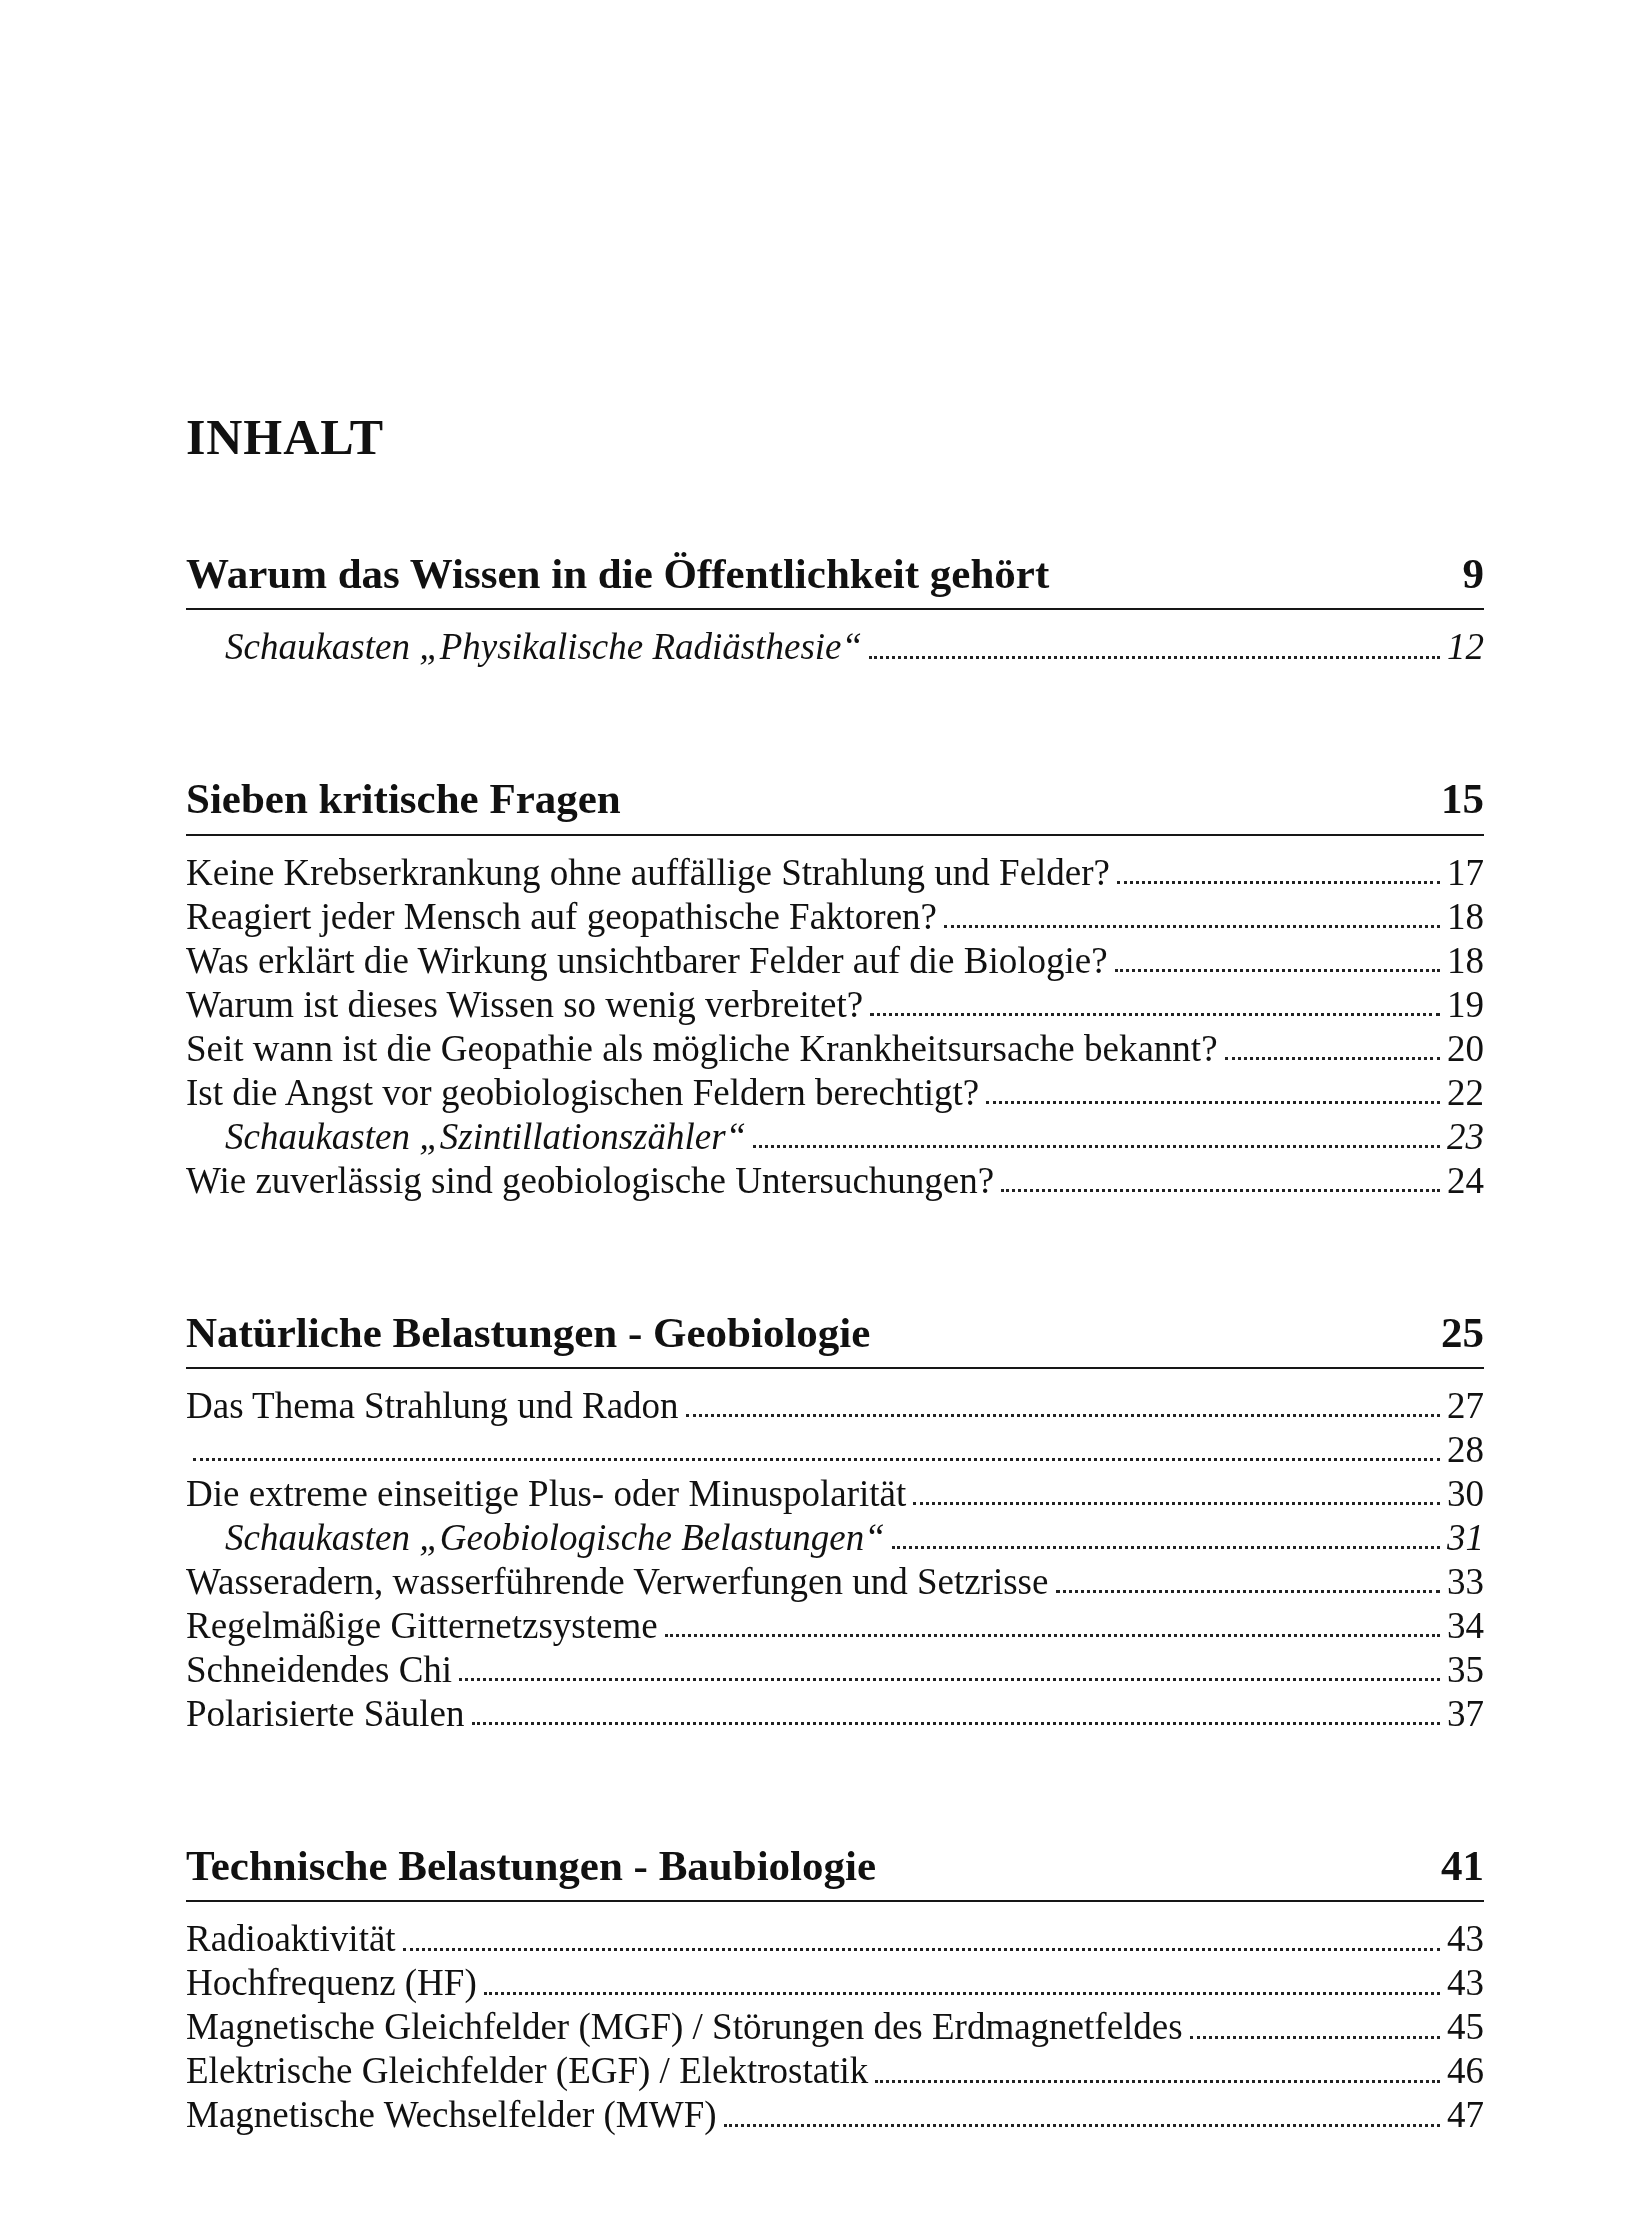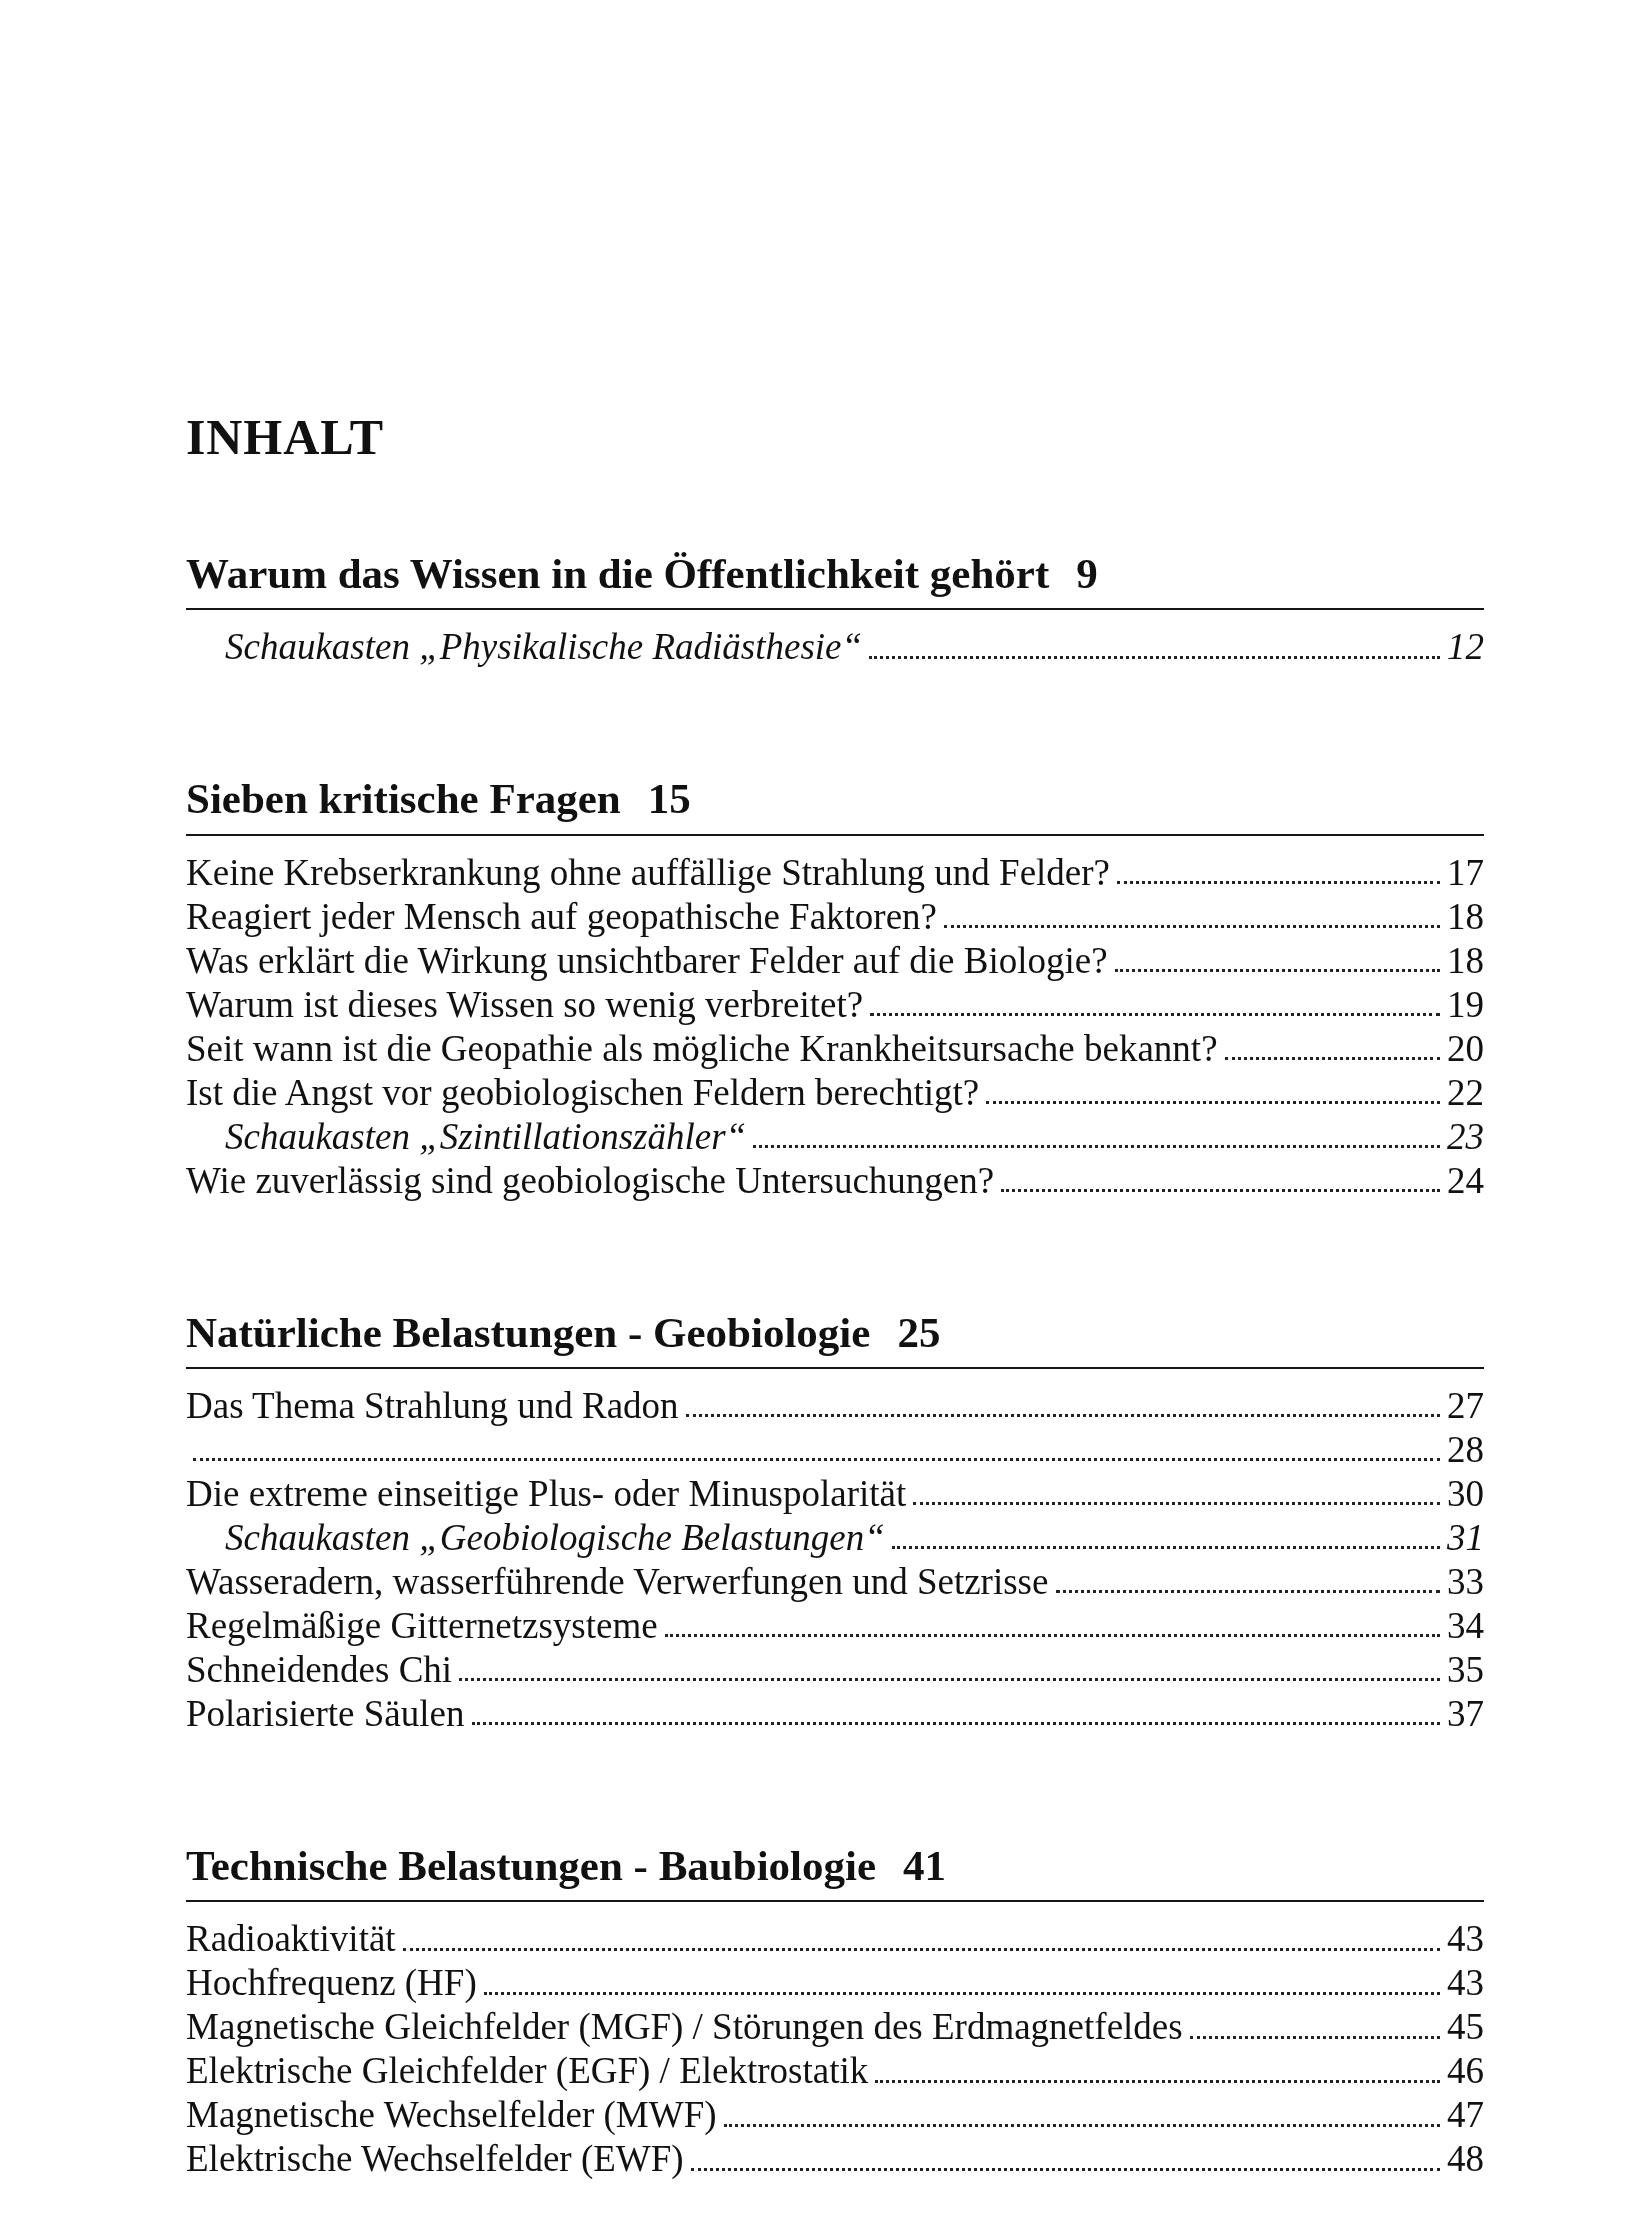--- a/index.html
+++ b/index.html
@@ -27,20 +27,21 @@
     margin: 0 0 54px 0;
   }
   .sec {
     margin-top: 105px;
   }
   .sec.first {
     margin-top: 87px;
   }
   .hrow {
     display: flex;
+    justify-content: space-between;
     align-items: baseline;
     font-size: 43px;
     font-weight: bold;
     line-height: 1.15;
     border-bottom: 2.2px solid #161616;
     padding-bottom: 9.9px;
   }
   .hrow .hpg {
     white-space: nowrap;
     padding-left: 27px;
@@ -213,22 +214,17 @@
       <div class="e">
         <span class="lab">Elektrische Gleichfelder (EGF) / Elektrostatik</span>
         <span class="dots"></span>
         <span class="pg">46</span>
       </div>
       <div class="e">
         <span class="lab">Magnetische Wechselfelder (MWF)</span>
         <span class="dots"></span>
         <span class="pg">47</span>
       </div>
-      <div class="e">
-        <span class="lab">Elektrische Wechselfelder (EWF)</span>
-        <span class="dots"></span>
-        <span class="pg">48</span>
-      </div>
     </div>
   </div>
 
 </div>
 
 
 </body></html>

